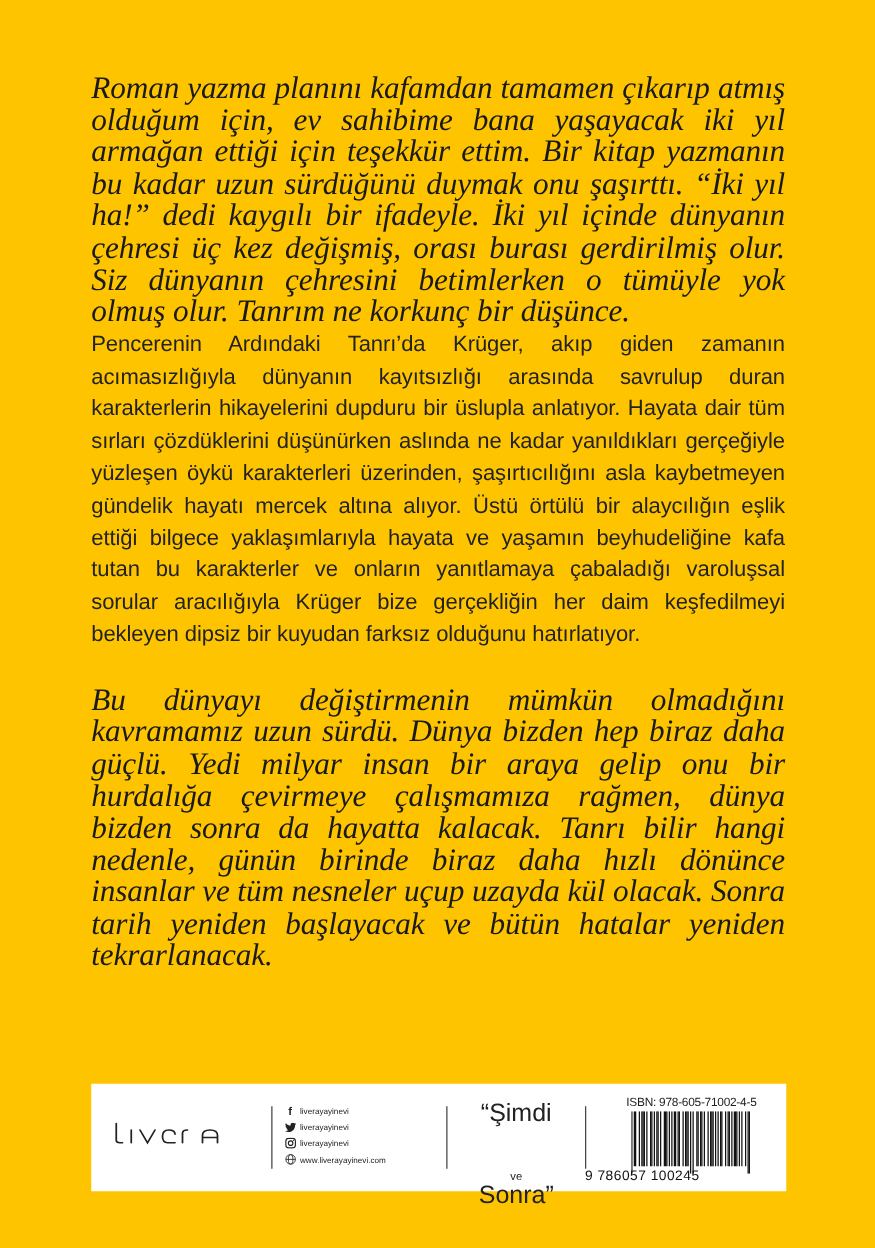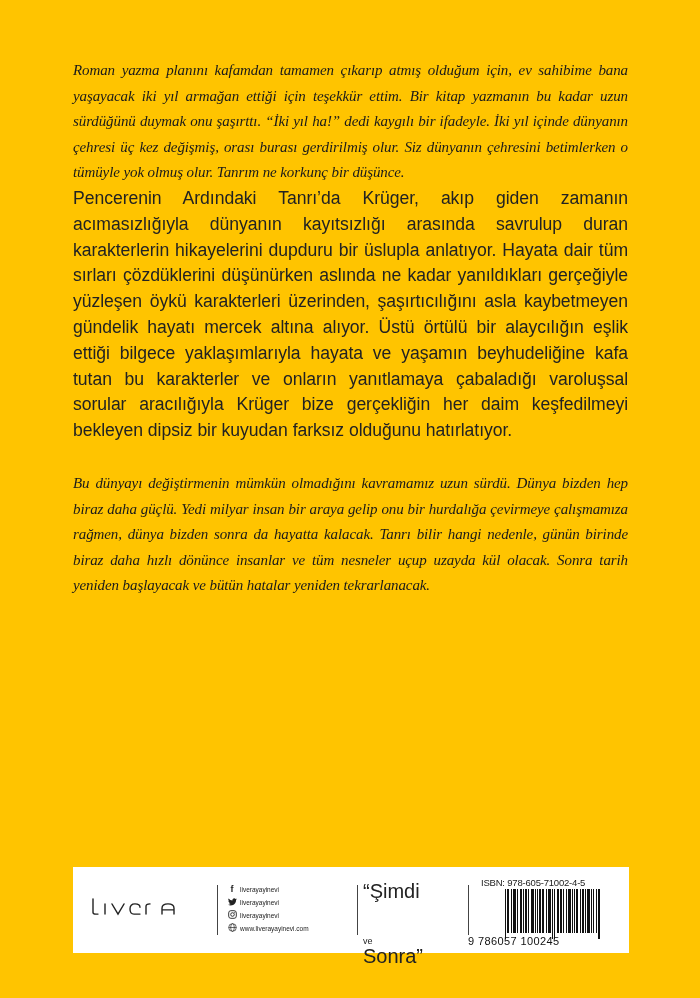--- a/index.html
+++ b/index.html
@@ -5,21 +5,21 @@
   html, body { margin: 0; padding: 0; }
   body {
     width: 700px; height: 998px; background: #FFC400;
     position: relative; overflow: hidden;
     color: #1a1a1a;
   }
   .page { position: absolute; left: 73px; width: 555px; top: 58px; }
   p { margin: 0; text-align: justify; }
   .italic {
     font-family: "Liberation Serif", serif; font-style: italic;
-    font-size: 15px; line-height: 25.6px; letter-spacing: -0.1px;
+    font-size: 25px; line-height: 25.6px; letter-spacing: -0.1px;
   }
   .sans {
     font-family: "Liberation Sans", sans-serif;
     font-size: 17.6px; line-height: 25.8px; letter-spacing: -0.05px;
     color: #222;
   }
   #p1 { margin-top: 0; }
   #p2 { }
   #p3 { margin-top: 27px; }
 
@@ -34,27 +34,27 @@
     transform: scaleY(0.85);
   }
   .vline { position: absolute; top: 18px; width: 1px; height: 50px; background: #444; }
   .social {
     position: absolute; left: 154px; top: 16px;
     font-family: "Liberation Sans", sans-serif; font-size: 6.5px; color: #222;
   }
   .social-row { display: flex; align-items: center; height: 13px; }
   .social-row .ic { width: 10px; font-size: 9px; text-align: center; margin-right: 3px; font-weight: bold; line-height: 1; }
   .title-box {
-    position: absolute; left: 290px; top: 14px; width: 100px; text-align: left;
+    position: absolute; left: 290px; top: 14px; width: 100px; text-align: center;
     font-family: "Liberation Sans", sans-serif; color: #222;
   }
   .title-box .big { font-size: 20px; line-height: 20px; }
   .title-box .small { font-size: 9px; line-height: 9px; margin-top: 36px; }
   .isbn-text {
-    position: absolute; left: 408px; top: 10px;
+    position: absolute; left: 428px; top: 10px;
     font-family: "Liberation Sans", sans-serif; font-size: 9.5px; color: #222; letter-spacing: -0.2px;
   }
   .barcode { position: absolute; left: 432px; top: 22px; width: 96px; height: 50px; }
   .barcode-num {
     position: absolute; left: 395px; top: 68px;
     font-family: "Liberation Sans", sans-serif; font-size: 11px; color: #111; letter-spacing: 0.4px;
     background: transparent;
   }
 </style>
 </head>

